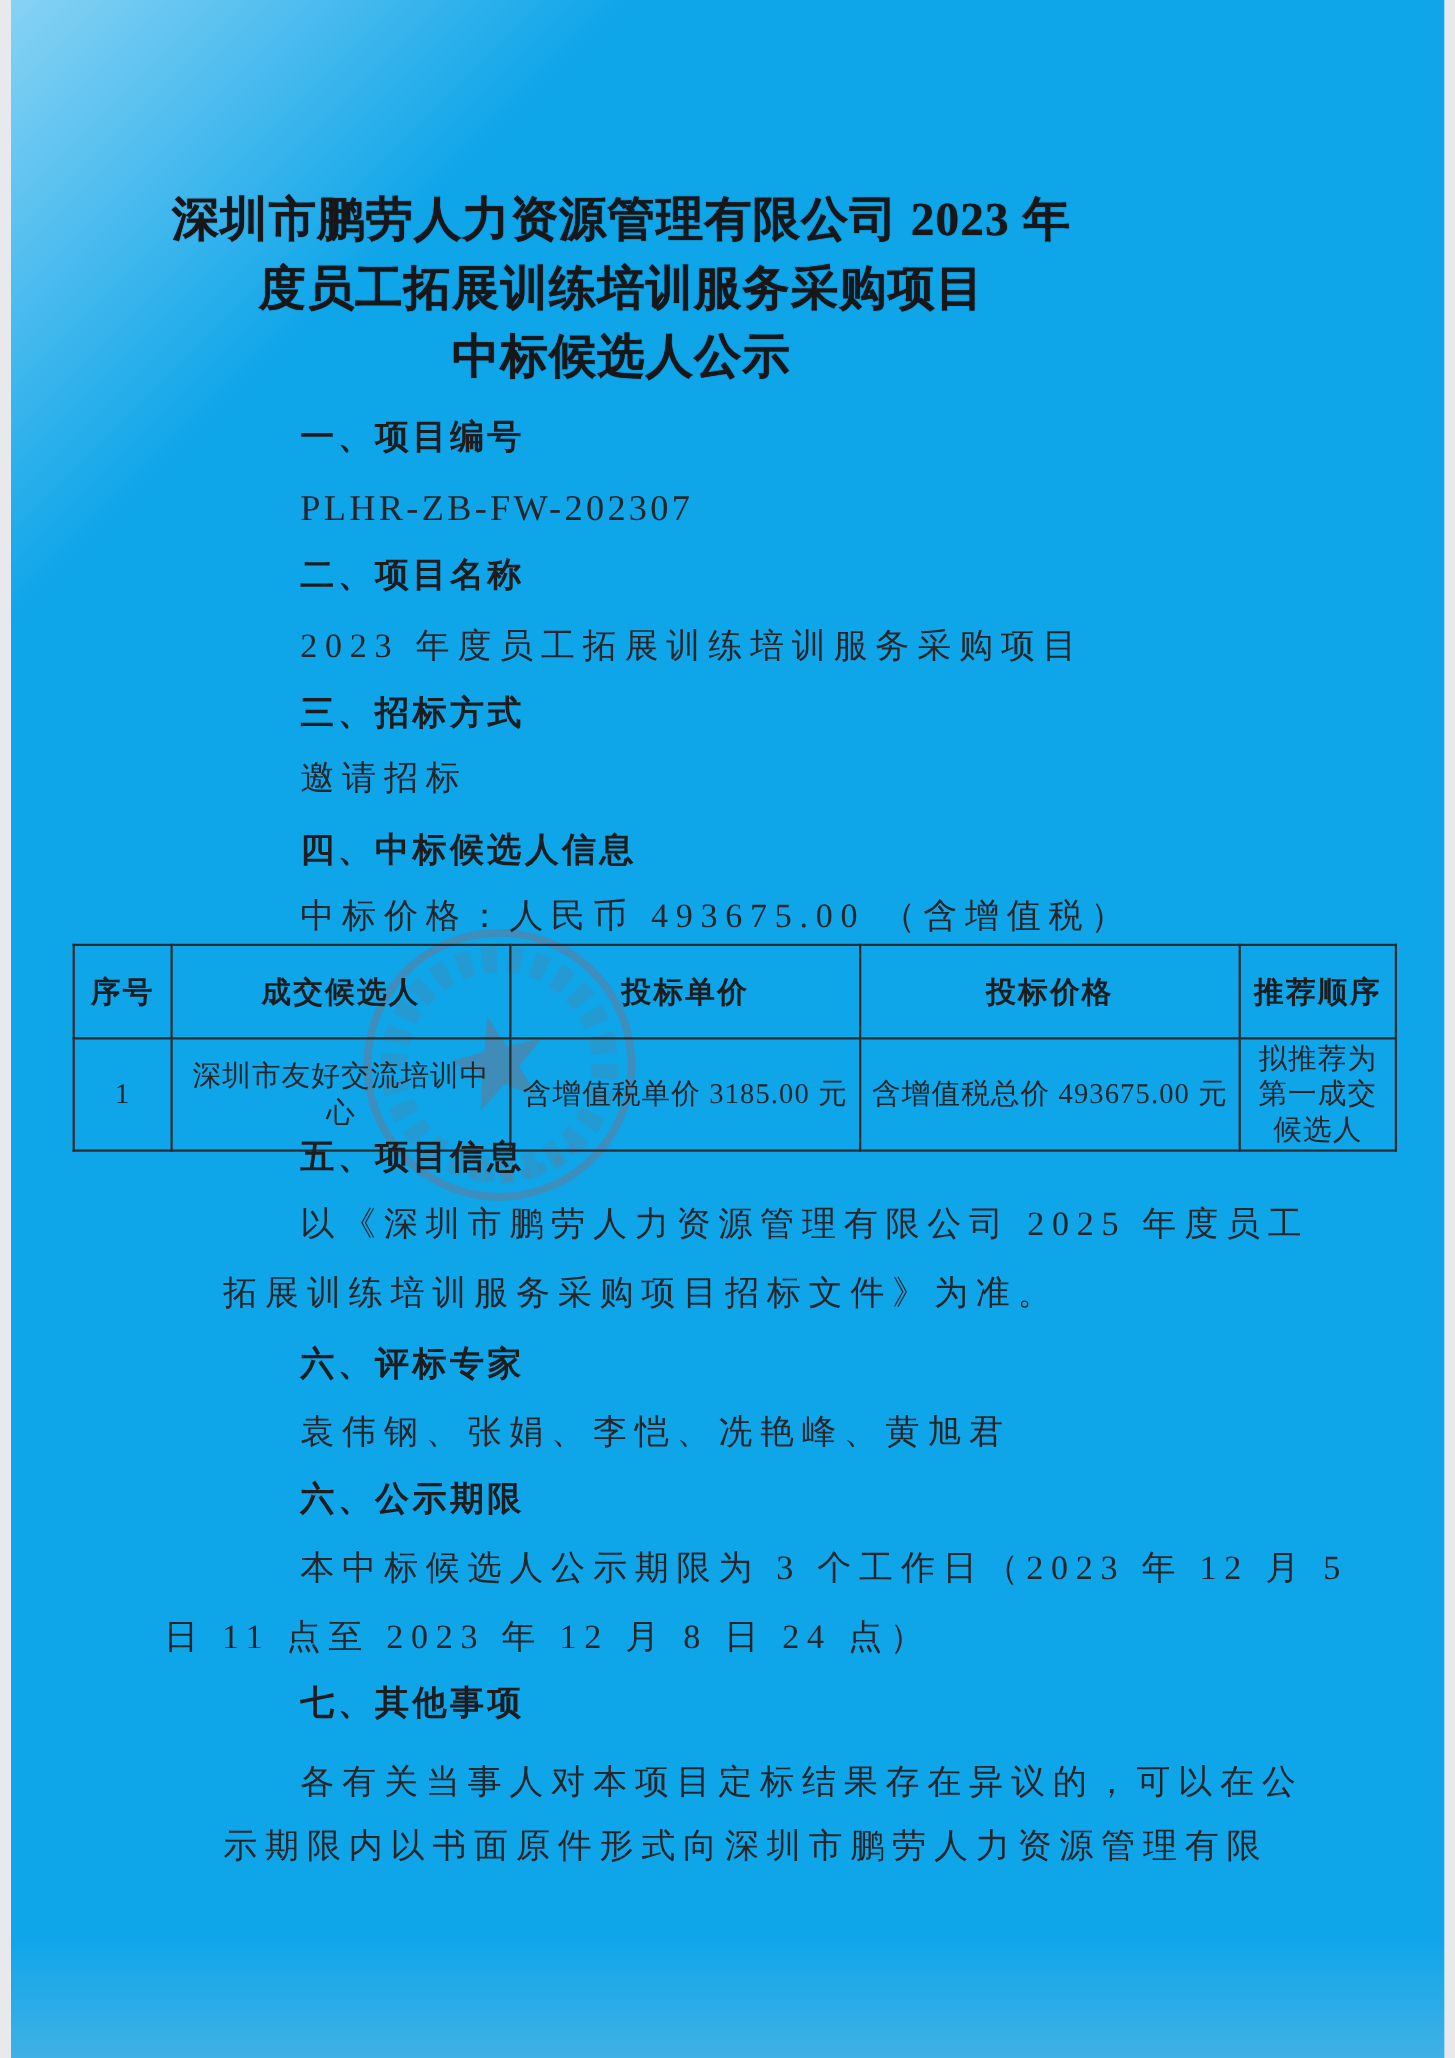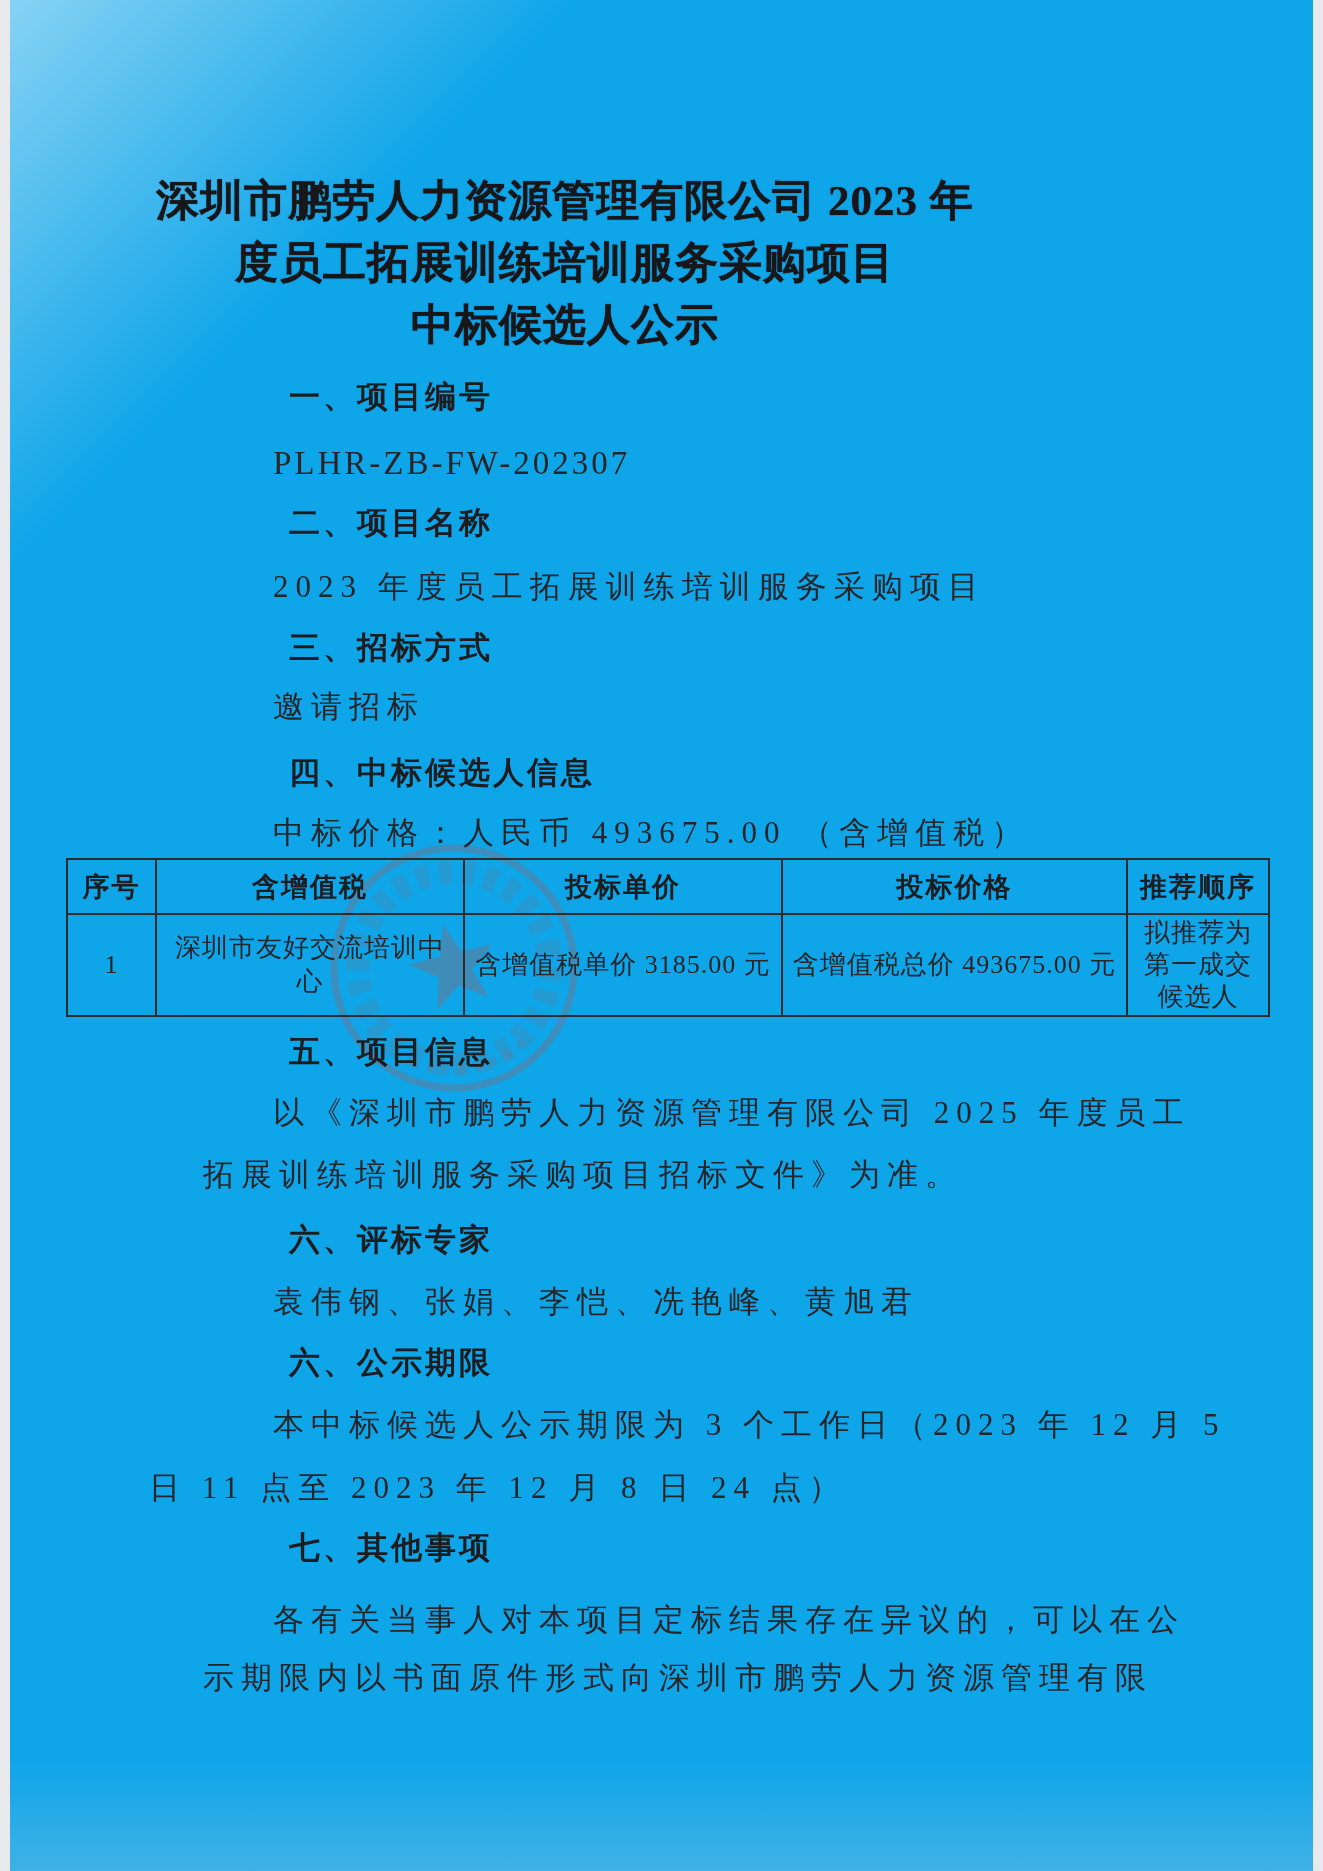--- a/index.html
+++ b/index.html
@@ -33,38 +33,37 @@
     font-size:31px; line-height:62px;
     letter-spacing:7px;
     white-space:nowrap;
     color:#26262a;
   }
   .head{
     font-family:"Liberation Sans", sans-serif;
     font-weight:700;
     letter-spacing:3px;
     color:#1d1d20;
-    margin-left:16px;
   }
   .code{ letter-spacing:3px; font-size:33px; }
   table.bid-table{
     position:absolute; top:858px; left:56px;
     width:1202px;
     border-collapse:collapse; table-layout:fixed;
     background:transparent;
   }
   .bid-table th, .bid-table td{
     border:2px solid #2b2b2e;
     text-align:center; vertical-align:middle;
     overflow:hidden;
   }
   .bid-table th{
     font-family:Liberation Mono, monospace;
     font-weight:700; font-size:27px;
-    height:53px; padding:0 4px;
+    height:53px; padding:15px 4px;
     letter-spacing:2px; color:#1d1d20;
   }
   .bid-table td{
     font-size:26px; height:96px;
     padding:2px 8px; line-height:34px;
     color:#26262a; letter-spacing:1px;
   }
   .bid-table td.rank-cell{ padding:2px 14px; font-size:26px; line-height:32px; letter-spacing:1px; }
   .stamp{
     position:absolute; left:294px; top:818px;
@@ -106,21 +105,21 @@
     <colgroup>
       <col style="width:89px">
         <col style="width:308px">
         <col style="width:318px">
         <col style="width:345px">
         <col style="width:142px">
     </colgroup>
     <thead>
       <tr>
         <th>序号</th>
-        <th>含增值税</th>
+        <th>成交候选人</th>
         <th>投标单价</th>
         <th>投标价格</th>
         <th>推荐顺序</th>
       </tr>
     </thead>
     <tbody>
       <tr>
         <td>1</td>
         <td>深圳市友好交流培训中心</td>
         <td>含增值税单价 3185.00 元</td>

